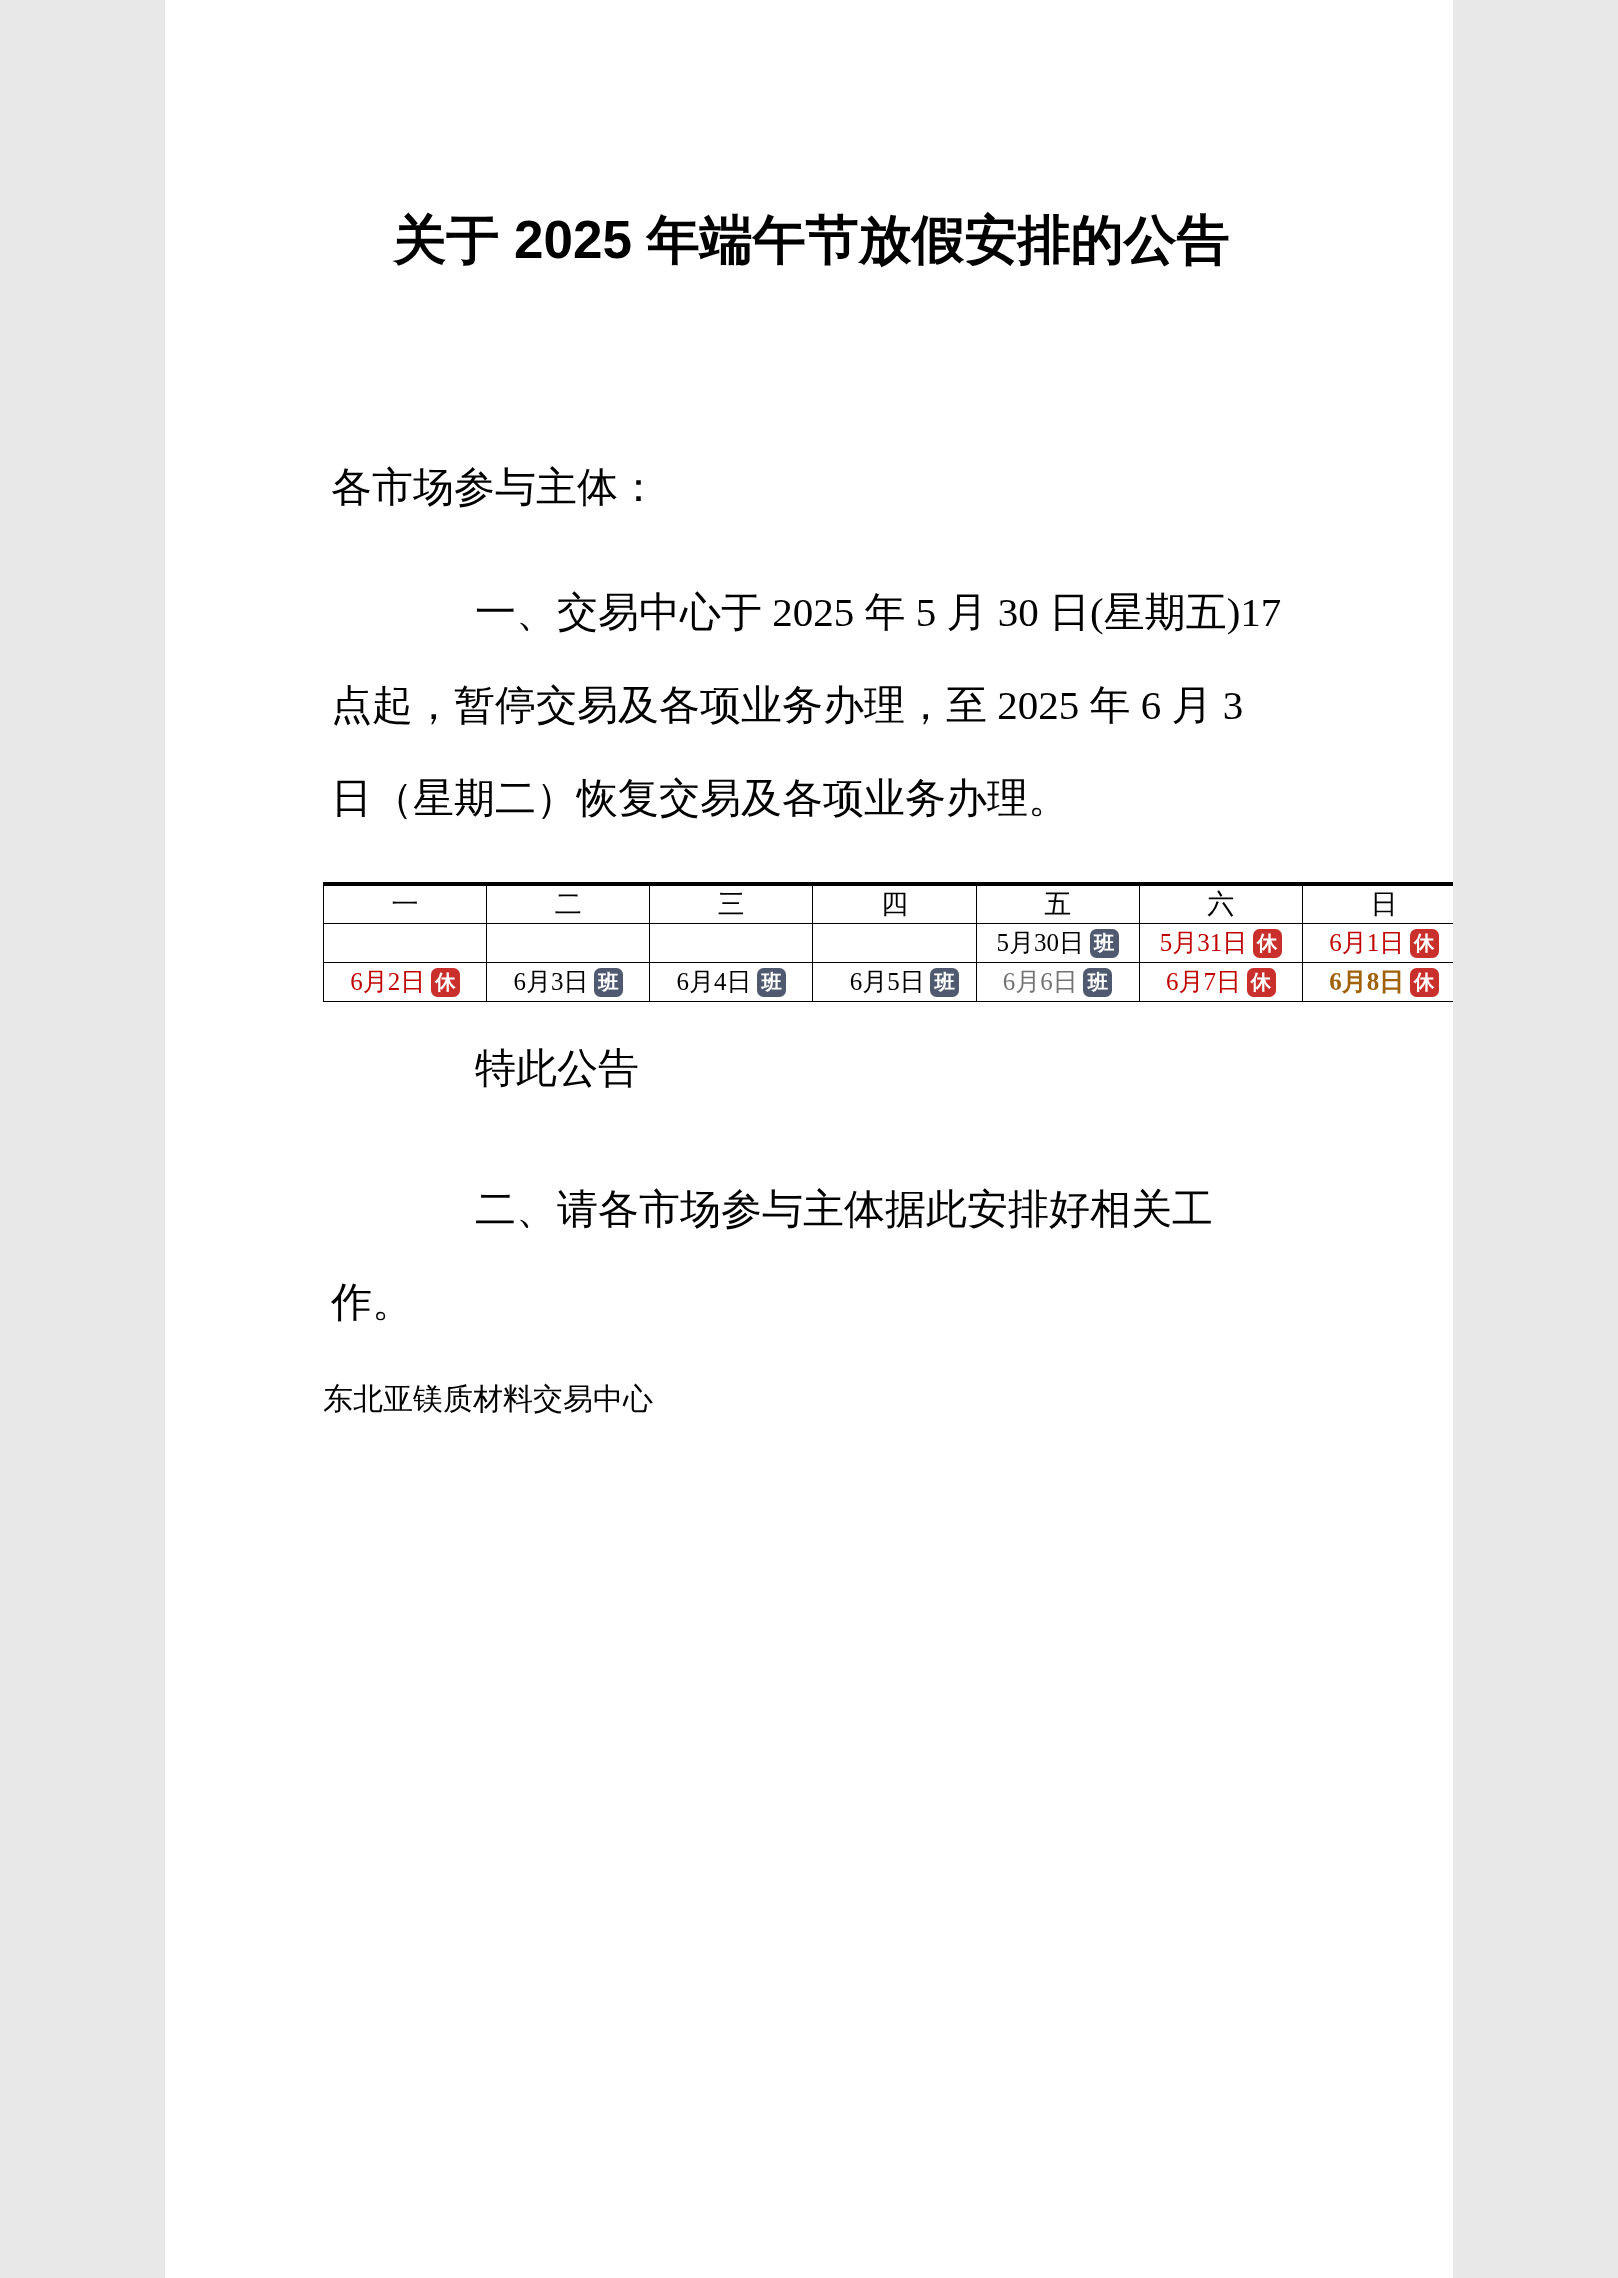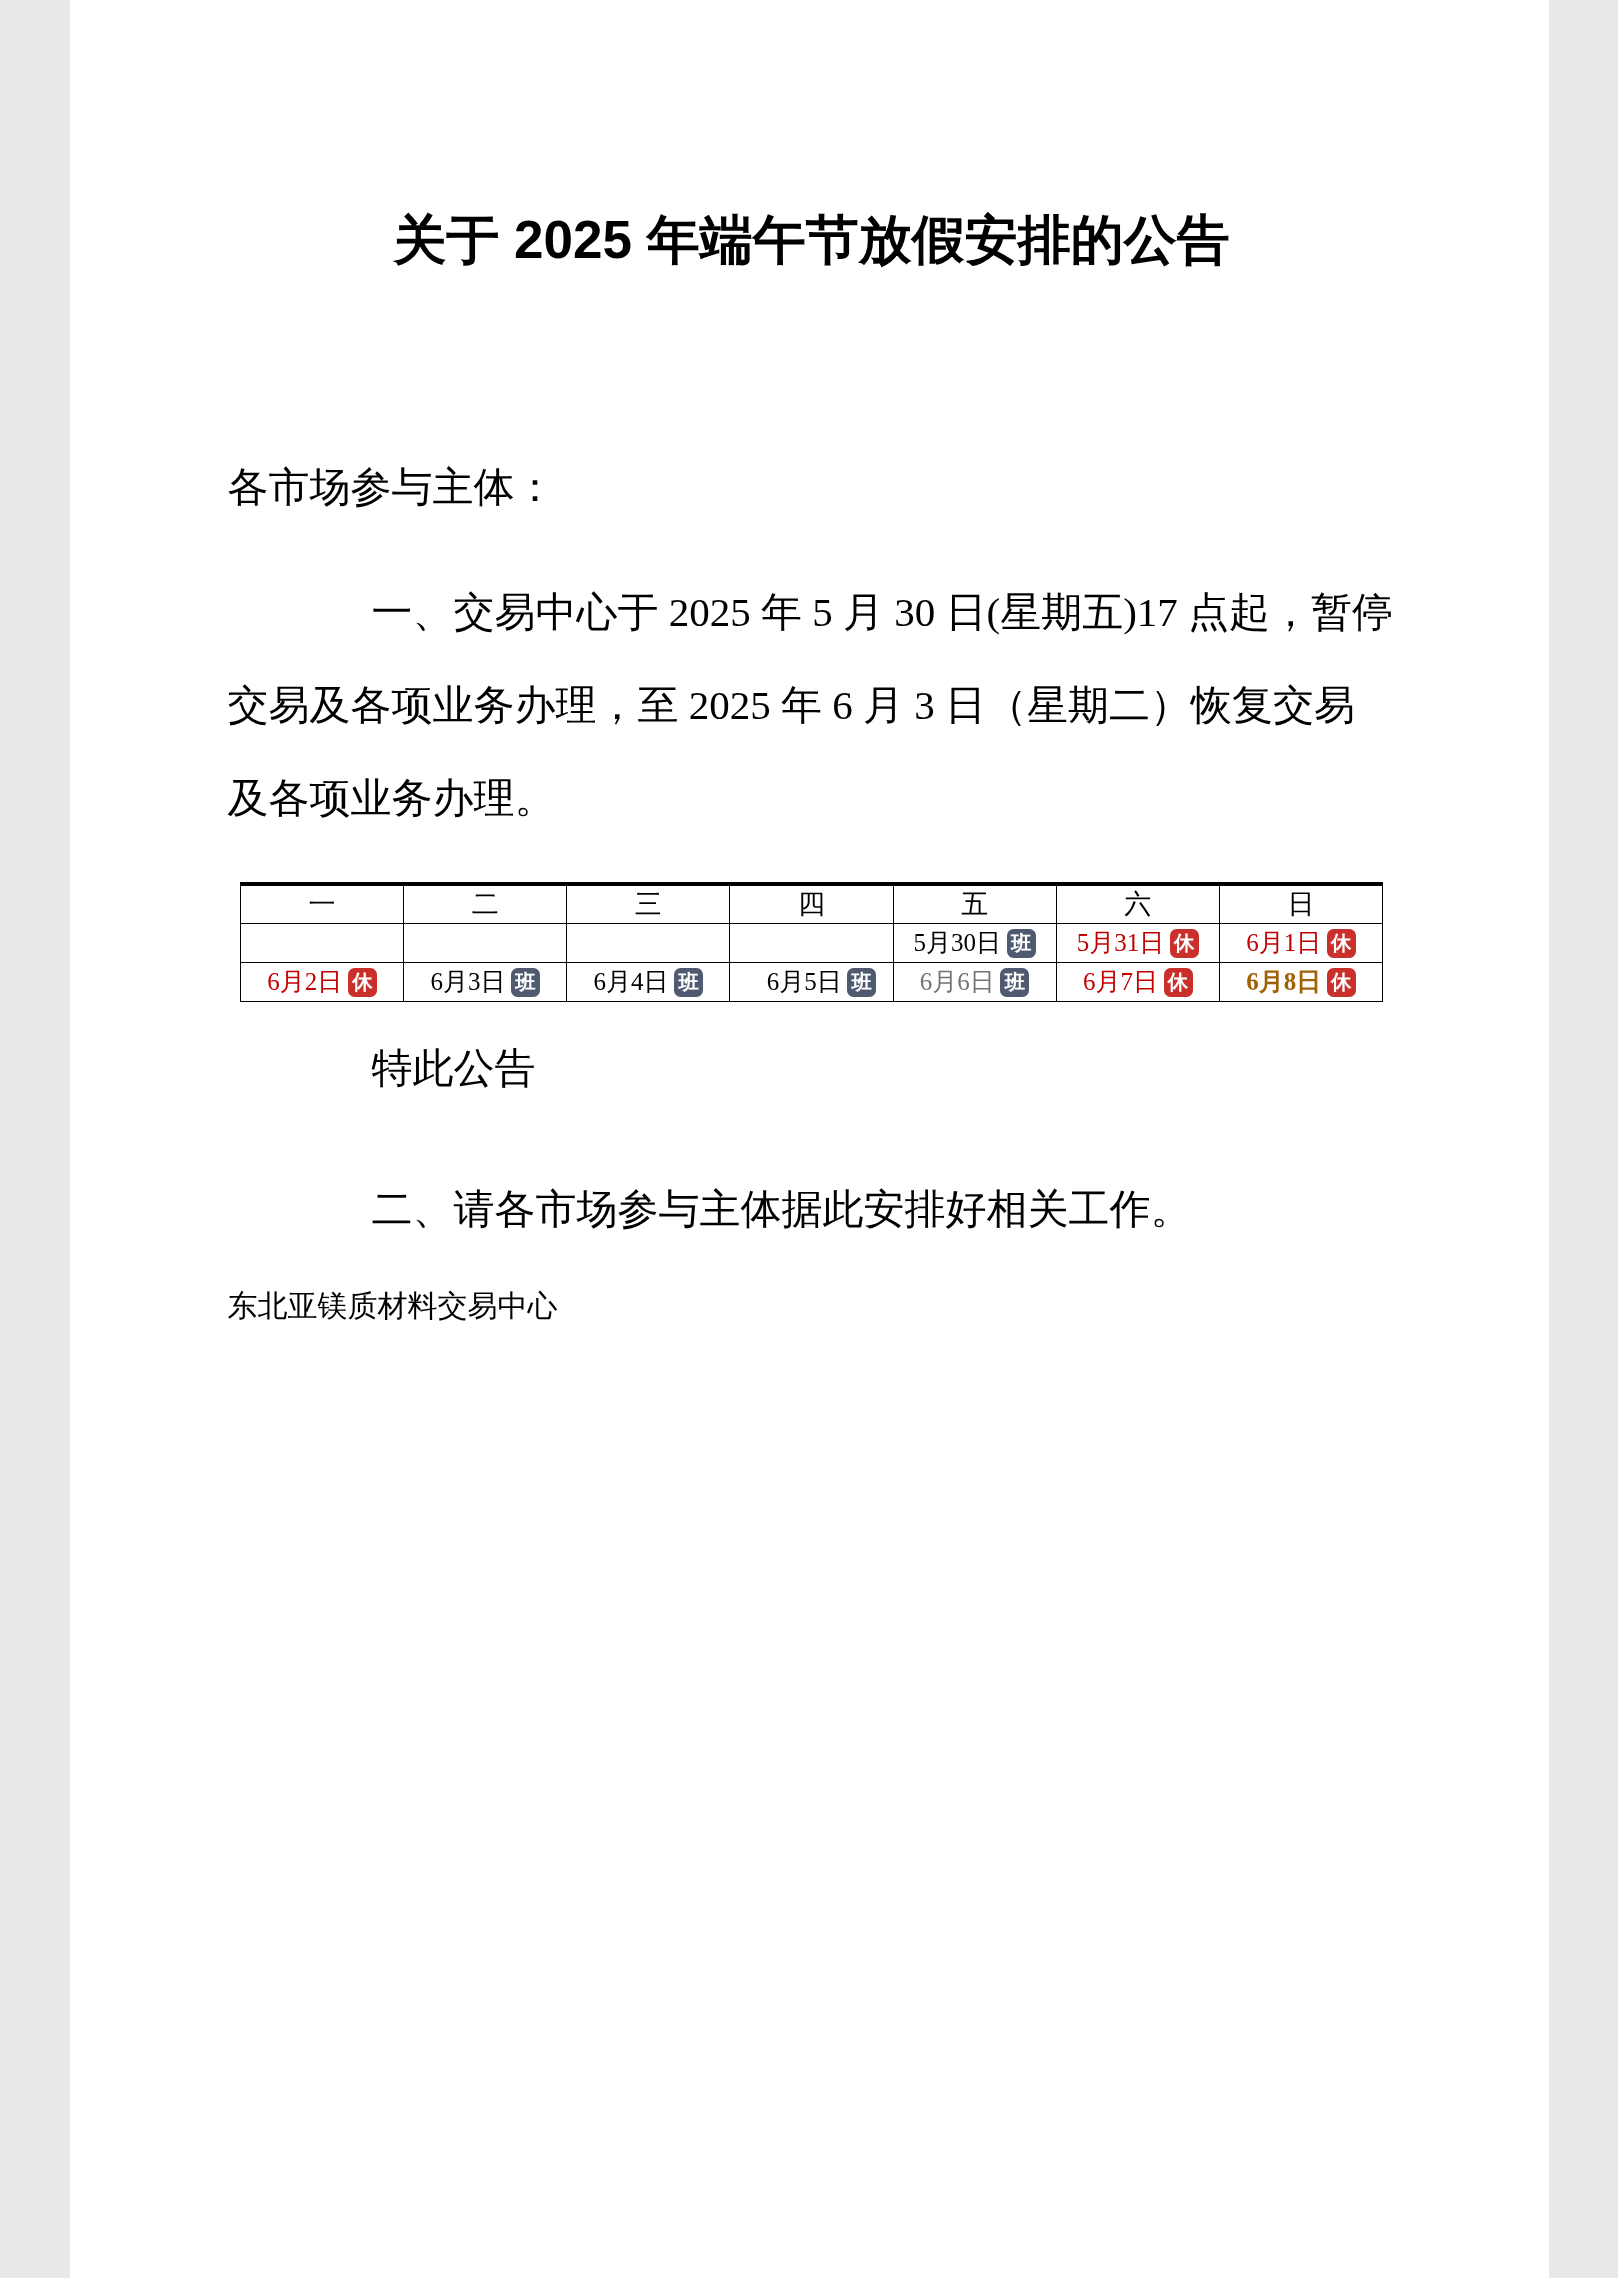--- a/index.html
+++ b/index.html
@@ -1,27 +1,27 @@
 <!DOCTYPE html>
 <html style="font-size:15px"><head>
 <meta charset="utf-8">
 <style>
   html,body{margin:0;padding:0;background:#e8e8e8;}
   .page{
-    width:1479px;height:2278px;background:#ffffff;margin:0 auto;
+    width:1288px;height:2278px;background:#ffffff;margin:0 auto;
     box-sizing:border-box;padding:204px 153px 0 158px;
     font-family:"Liberation Serif","DejaVu Serif",serif;color:#000;
     position:relative;overflow:hidden;
   }
   h1.doc-title{
     margin:0 0 165px 0;text-align:center;
     font-family:"Liberation Sans","DejaVu Sans",sans-serif;
     font-weight:bold;font-size:53px;line-height:1.35;color:#000;
   }
-  p{margin:0;font-size:41px;line-height:93px;}
+  p{margin:8px;font-size:41px;line-height:93px;}
   .indent{text-indent:144px;}
   .para-intro{margin-top:16.7px;}
   .para-item1{margin-top:32px;}
   .para-item2{margin-top:48px;}
   .closing{margin-top:20.4px;}
   table.calendar{
     border-collapse:collapse;table-layout:fixed;
     width:1143px;margin:37px auto 0 auto;
     border-top:4.6px solid #000;
   }

